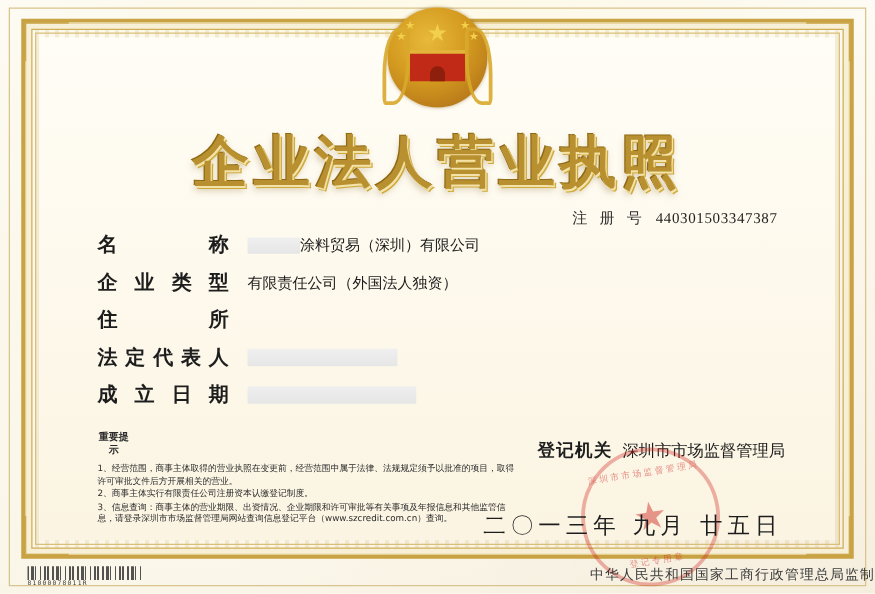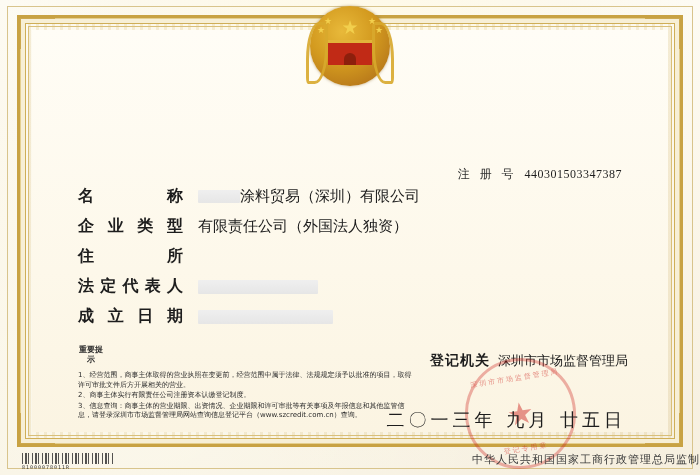--- a/index.html
+++ b/index.html
@@ -191,21 +191,21 @@
     font-weight: bold;
     color: #1d1d1d;
     letter-spacing: 1px;
     display: flex;
     justify-content: space-between;
     padding-right: 14px;
     box-sizing: border-box;
   }
   .field-label span { display: inline-block; }
   .field-value {
-    font-size: 15px;
+    font-size: 12px;
     color: #1b1b1b;
     position: relative;
     flex: 1;
   }
   .redact {
     display: inline-block;
     background: linear-gradient(180deg, #efefef 0%, #e6e6e6 100%);
     border-radius: 1px;
     vertical-align: middle;
   }
@@ -355,20 +355,21 @@
     <div class="wheat-l"></div>
     <div class="wheat-r"></div>
     <div class="star-big">★</div>
     <div class="star-small s1">★</div>
     <div class="star-small s2">★</div>
     <div class="star-small s3">★</div>
     <div class="star-small s4">★</div>
     <div class="gate"></div>
   </div>
 
+  <div class="title">企业法人营业执照</div>
 
   <div class="reg-row">
     <div class="reg-label">注 册 号</div>
     <div class="reg-value">440301503347387</div>
   </div>
 
   <div class="fields">
 
     <div class="field-row">
       <div class="field-label">

